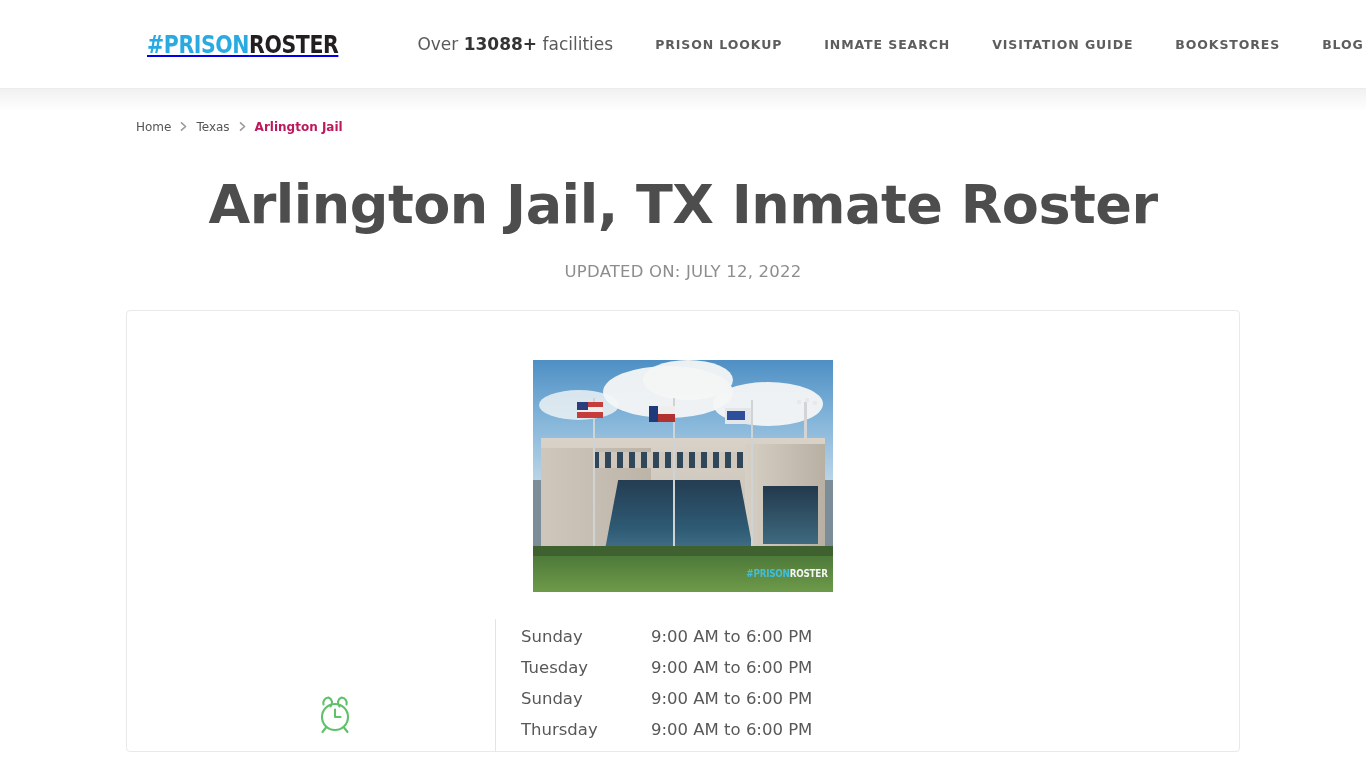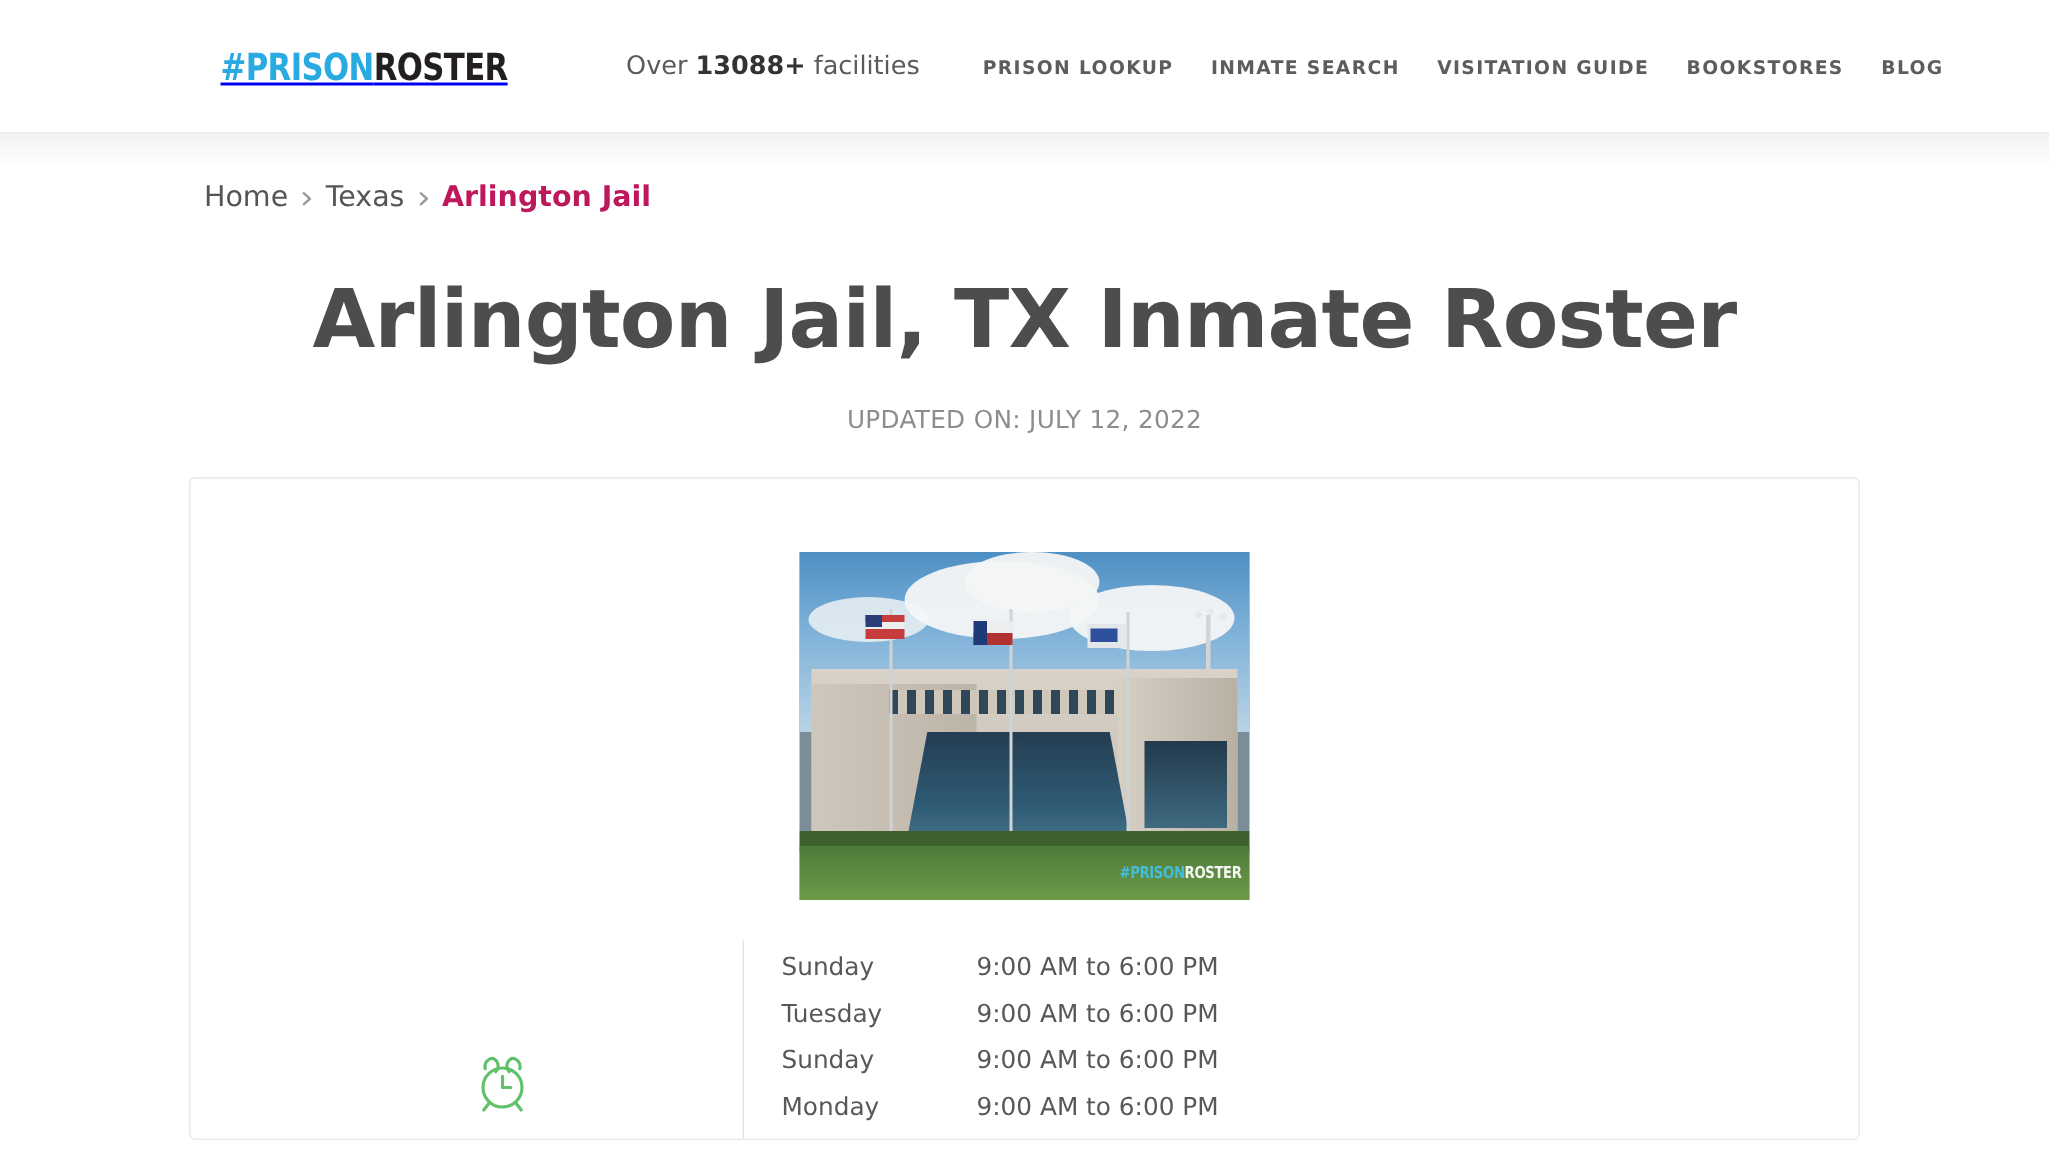--- a/index.html
+++ b/index.html
@@ -53,40 +53,39 @@
     color: #5a5a5a;
     white-space: nowrap;
     font-family: "DejaVu Sans", sans-serif;
   }
   .facility-count b { color: #333; font-weight: bold; }
 
   .main-nav {
     margin-left: 42px;
     display: flex;
     align-items: center;
-    gap: 25px;
+    gap: 42px;
   }
   .main-nav a {
     font-size: 12.5px;
     font-weight: bold;
     letter-spacing: 0.9px;
     color: #5d5d5d;
     text-decoration: none;
     text-transform: uppercase;
     white-space: nowrap;
     font-family: "DejaVu Sans", sans-serif;
   }
 
   
   .breadcrumb {
     margin: 31px 0 0 136px;
     display: flex;
-    align-items: center;
     gap: 7px;
-    font-size: 19px;
+    font-size: 12px;
     font-family: "DejaVu Sans", sans-serif;
   }
   .breadcrumb a { color: #555; text-decoration: none; }
   .breadcrumb .crumb-current { color: #be185d; font-weight: bold; }
   .chev {
     width: 11px; height: 11px;
     display: inline-block;
     color: #9a9a9a;
     position: relative;
     top: 1px;
@@ -345,20 +344,20 @@
       </div>
       <div class="hours-row">
         <span class="hours-day">Tuesday</span>
         <span class="hours-time">9:00 AM to 6:00 PM</span>
       </div>
       <div class="hours-row">
         <span class="hours-day">Sunday</span>
         <span class="hours-time">9:00 AM to 6:00 PM</span>
       </div>
       <div class="hours-row">
-        <span class="hours-day">Monday</span>
+        <span class="hours-day">Thursday</span>
         <span class="hours-time">9:00 AM to 6:00 PM</span>
       </div>
     </div>
 
   </div>
 
 </section>
 
 </body></html>

